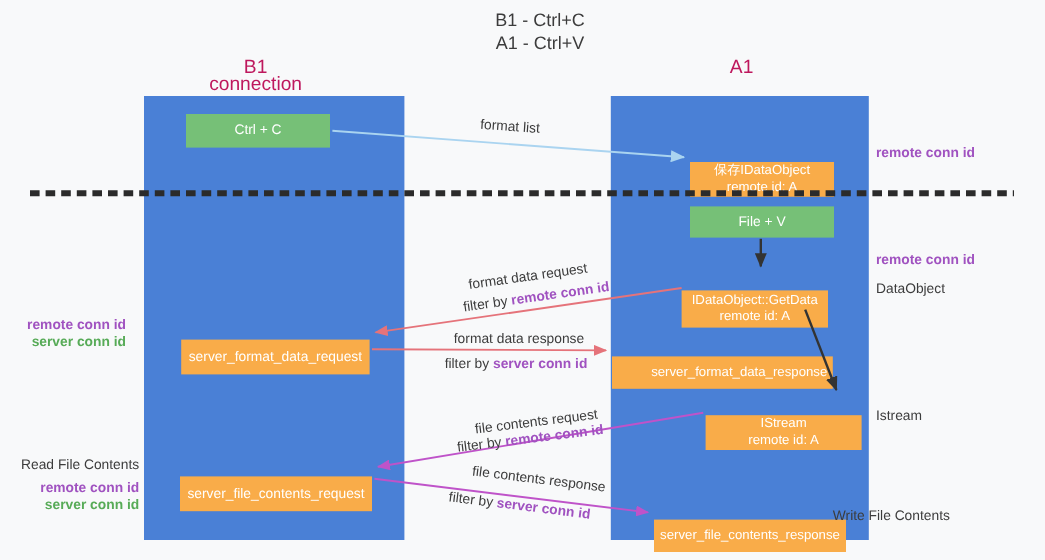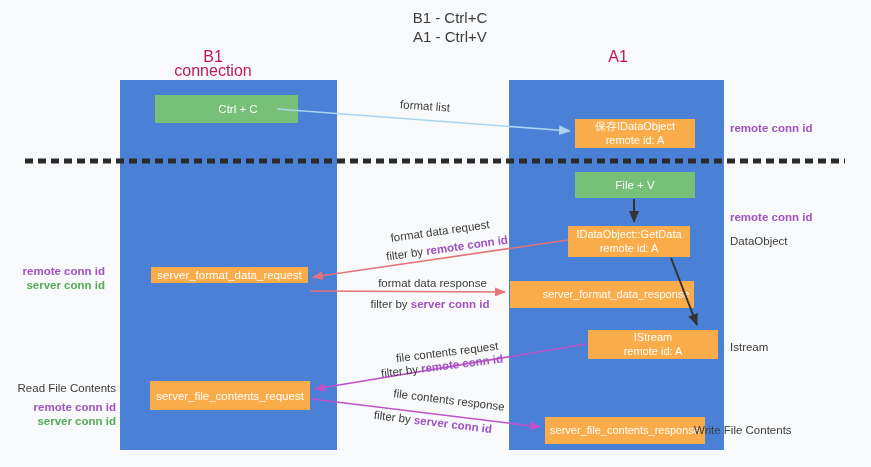--- a/index.html
+++ b/index.html
@@ -13,21 +13,21 @@
   .colheader.left{left:148px;}
   .colheader.right{left:553px;}
   .column{top:80px;height:370px;background:#4a80d6;}
   .column.left{left:120px;width:217px;}
   .column.right{left:509px;width:215px;}
   .box{
     display:flex;flex-direction:column;align-items:center;justify-content:center;
     color:#fff;text-align:center;font-size:12px;line-height:14px;z-index:3;
   }
   .box.green{background:#76c077;}
-  .box.orange{background:#f9ac49;}
+  .box.orange{background:#f9ac49;margin-top:16px;}
   .box .l{font-size:11px;line-height:13.5px;}
   .box .single{font-size:11.5px;}
   .lbl{font-size:11.5px;line-height:14px;color:#3c3c3c;white-space:nowrap;z-index:5;}
   .lbl.center{text-align:center;}
   .purple{color:#a052c0;font-weight:bold;}
   .greentxt{color:#57ab57;font-weight:bold;}
   .rightlab{font-size:11.5px;white-space:nowrap;z-index:5;}
   .rot-n8{transform:rotate(-8deg);}
   .rot-n7{transform:rotate(-7deg);}
   .rot-p7{transform:rotate(7deg);}
@@ -48,39 +48,39 @@
     <div>B1</div>
     <div>connection</div>
   </div>
   <div class="abs colheader right">
     <div>A1</div>
   </div>
 
   <div class="abs column left"></div>
   <div class="abs column right"></div>
 
-  <div class="abs box green" style="left:155px;top:95px;width:120px;height:28px;padding-left:23px;">
+  <div class="abs box green" style="left:155px;top:95px;width:120px;height:28px;">
     <span class="single">Ctrl + C</span>
   </div>
 
   <div class="abs box orange" style="left:575px;top:119px;width:120px;height:29px;">
     <span class="l">保存IDataObject</span>
     <span class="l">remote id: A</span>
   </div>
 
   <div class="abs box green" style="left:575px;top:172px;width:120px;height:26px;">
     <span class="single">File + V</span>
   </div>
 
   <div class="abs box orange" style="left:568px;top:226px;width:122px;height:31px;">
     <span class="l">IDataObject::GetData</span>
     <span class="l">remote id: A</span>
   </div>
 
-  <div class="abs box orange" style="left:151px;top:267px;width:157px;height:16px;">
+  <div class="abs box orange" style="left:151px;top:267px;width:157px;height:29px;">
     <span class="single">server_format_data_request</span>
   </div>
 
   <div class="abs box orange" style="left:510px;top:281px;width:156px;height:27px;padding-left:28px;">
     <span class="l">server_format_data_response</span>
   </div>
 
   <div class="abs box orange" style="left:588px;top:330px;width:130px;height:29px;">
     <span class="l">IStream</span>
     <span class="l">remote id: A</span>

